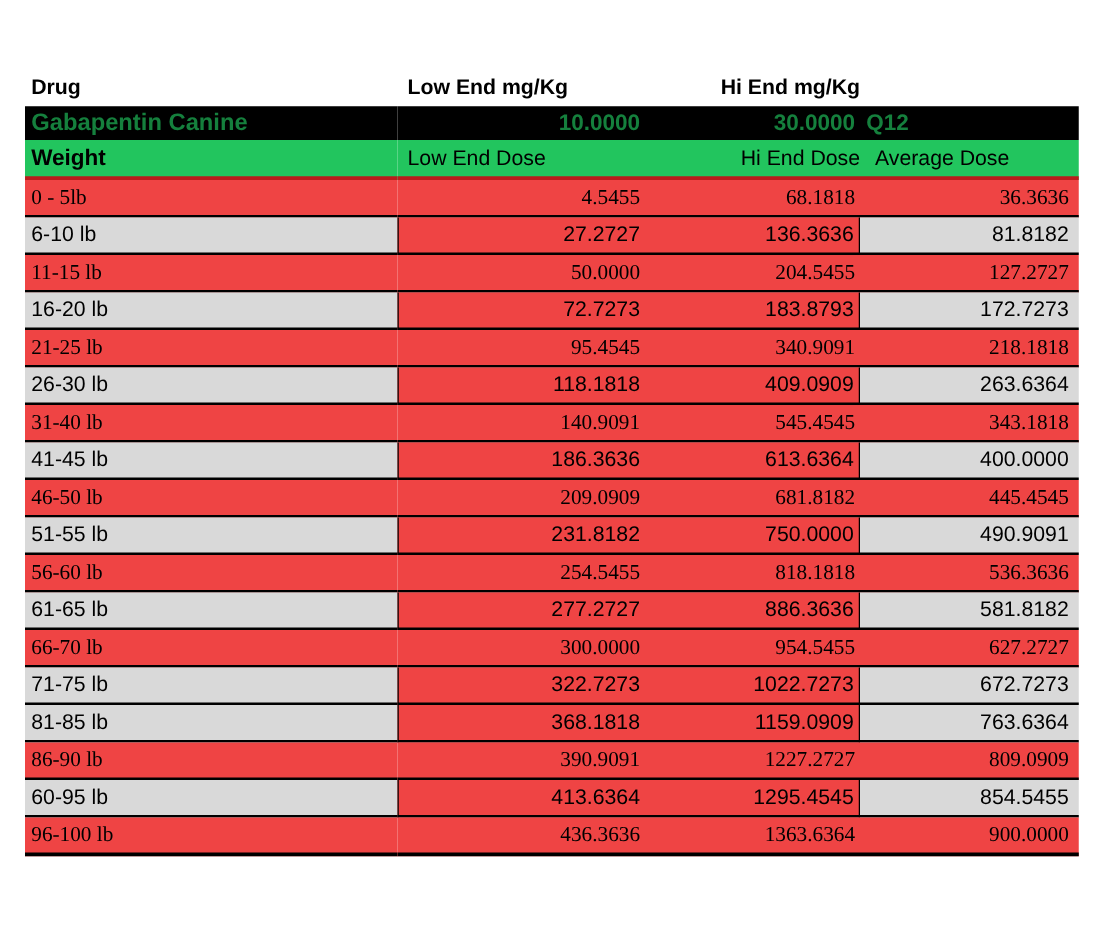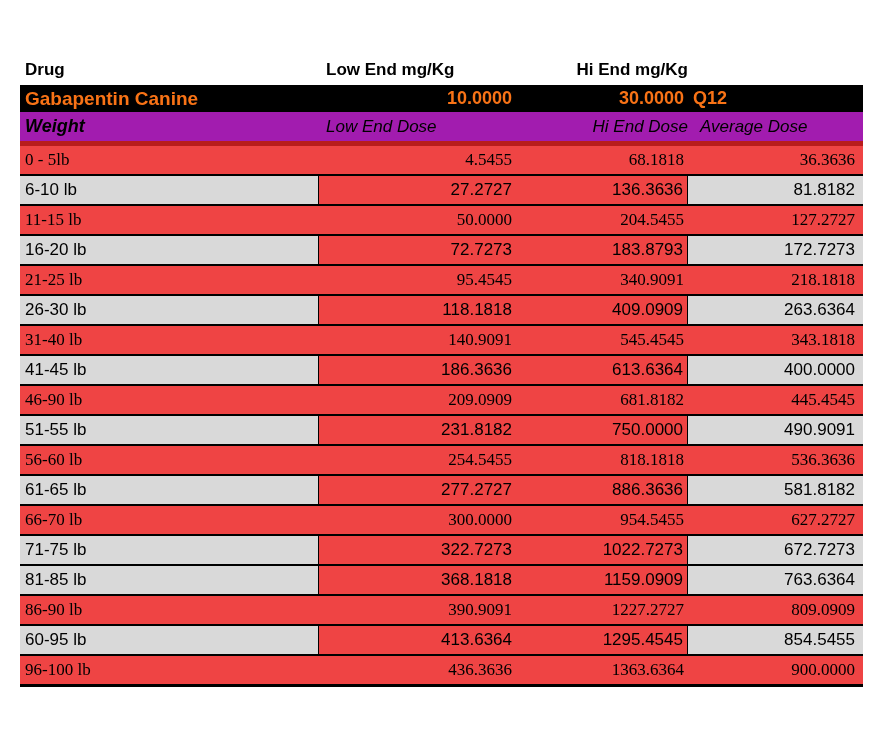--- a/index.html
+++ b/index.html
@@ -36,35 +36,34 @@
   td.hleft2 { text-align: left; padding-left: 8px; }
   td.hleft3 { text-align: right; padding-left: 12px; }
   td.hleft4 { text-align: left; padding-left: 12px; }
 
   
   tr.drug-header td { height: 30px; line-height: 30px; background: #ffffff; font-weight: bold; }
 
   
   tr.drug-bar td {
     background: #000000;
-    color: #f97316;
+    color: #15803d;
     font-weight: bold;
     height: 27px;
     line-height: 27px;
     font-size: 18px;
   }
   tr.drug-bar td.c1 { font-size: 19px; }
   tr.drug-bar td.freq { text-align: left; padding-left: 5px; }
 
   
   tr.dose-header td {
     height: 29px; line-height: 29px;
-    background: #a21caf;
-    border-bottom: 5px solid #b91c1c;
-    font-style: italic;
+    background: #22c55e;
+    border-bottom: 3px solid #b91c1c;
   }
   tr.dose-header td.c1 { font-weight: bold; font-size: 18px; }
 
   
   tr.data-row td { border-bottom: 2px solid #000000; }
   tr.band-light td { background: #ef4444; font-family: Liberation Serif, serif; }
   tr.band-dark td { background: #d9d9d9; }
   tr.band-dark td.c2,
   tr.band-dark td.c3 { background: #ef4444; }
   tr.band-dark td.c2 { border-left: 1px solid #000000; }
@@ -146,21 +145,21 @@
         <td class="c3 num">545.4545</td>
         <td class="c4 num">343.1818</td>
       </tr>
       <tr class="data-row band-dark">
         <td class="c1">41-45 lb</td>
         <td class="c2 num">186.3636</td>
         <td class="c3 num">613.6364</td>
         <td class="c4 num">400.0000</td>
       </tr>
       <tr class="data-row band-light">
-        <td class="c1">46-90 lb</td>
+        <td class="c1">46-50 lb</td>
         <td class="c2 num">209.0909</td>
         <td class="c3 num">681.8182</td>
         <td class="c4 num">445.4545</td>
       </tr>
       <tr class="data-row band-dark">
         <td class="c1">51-55 lb</td>
         <td class="c2 num">231.8182</td>
         <td class="c3 num">750.0000</td>
         <td class="c4 num">490.9091</td>
       </tr>

